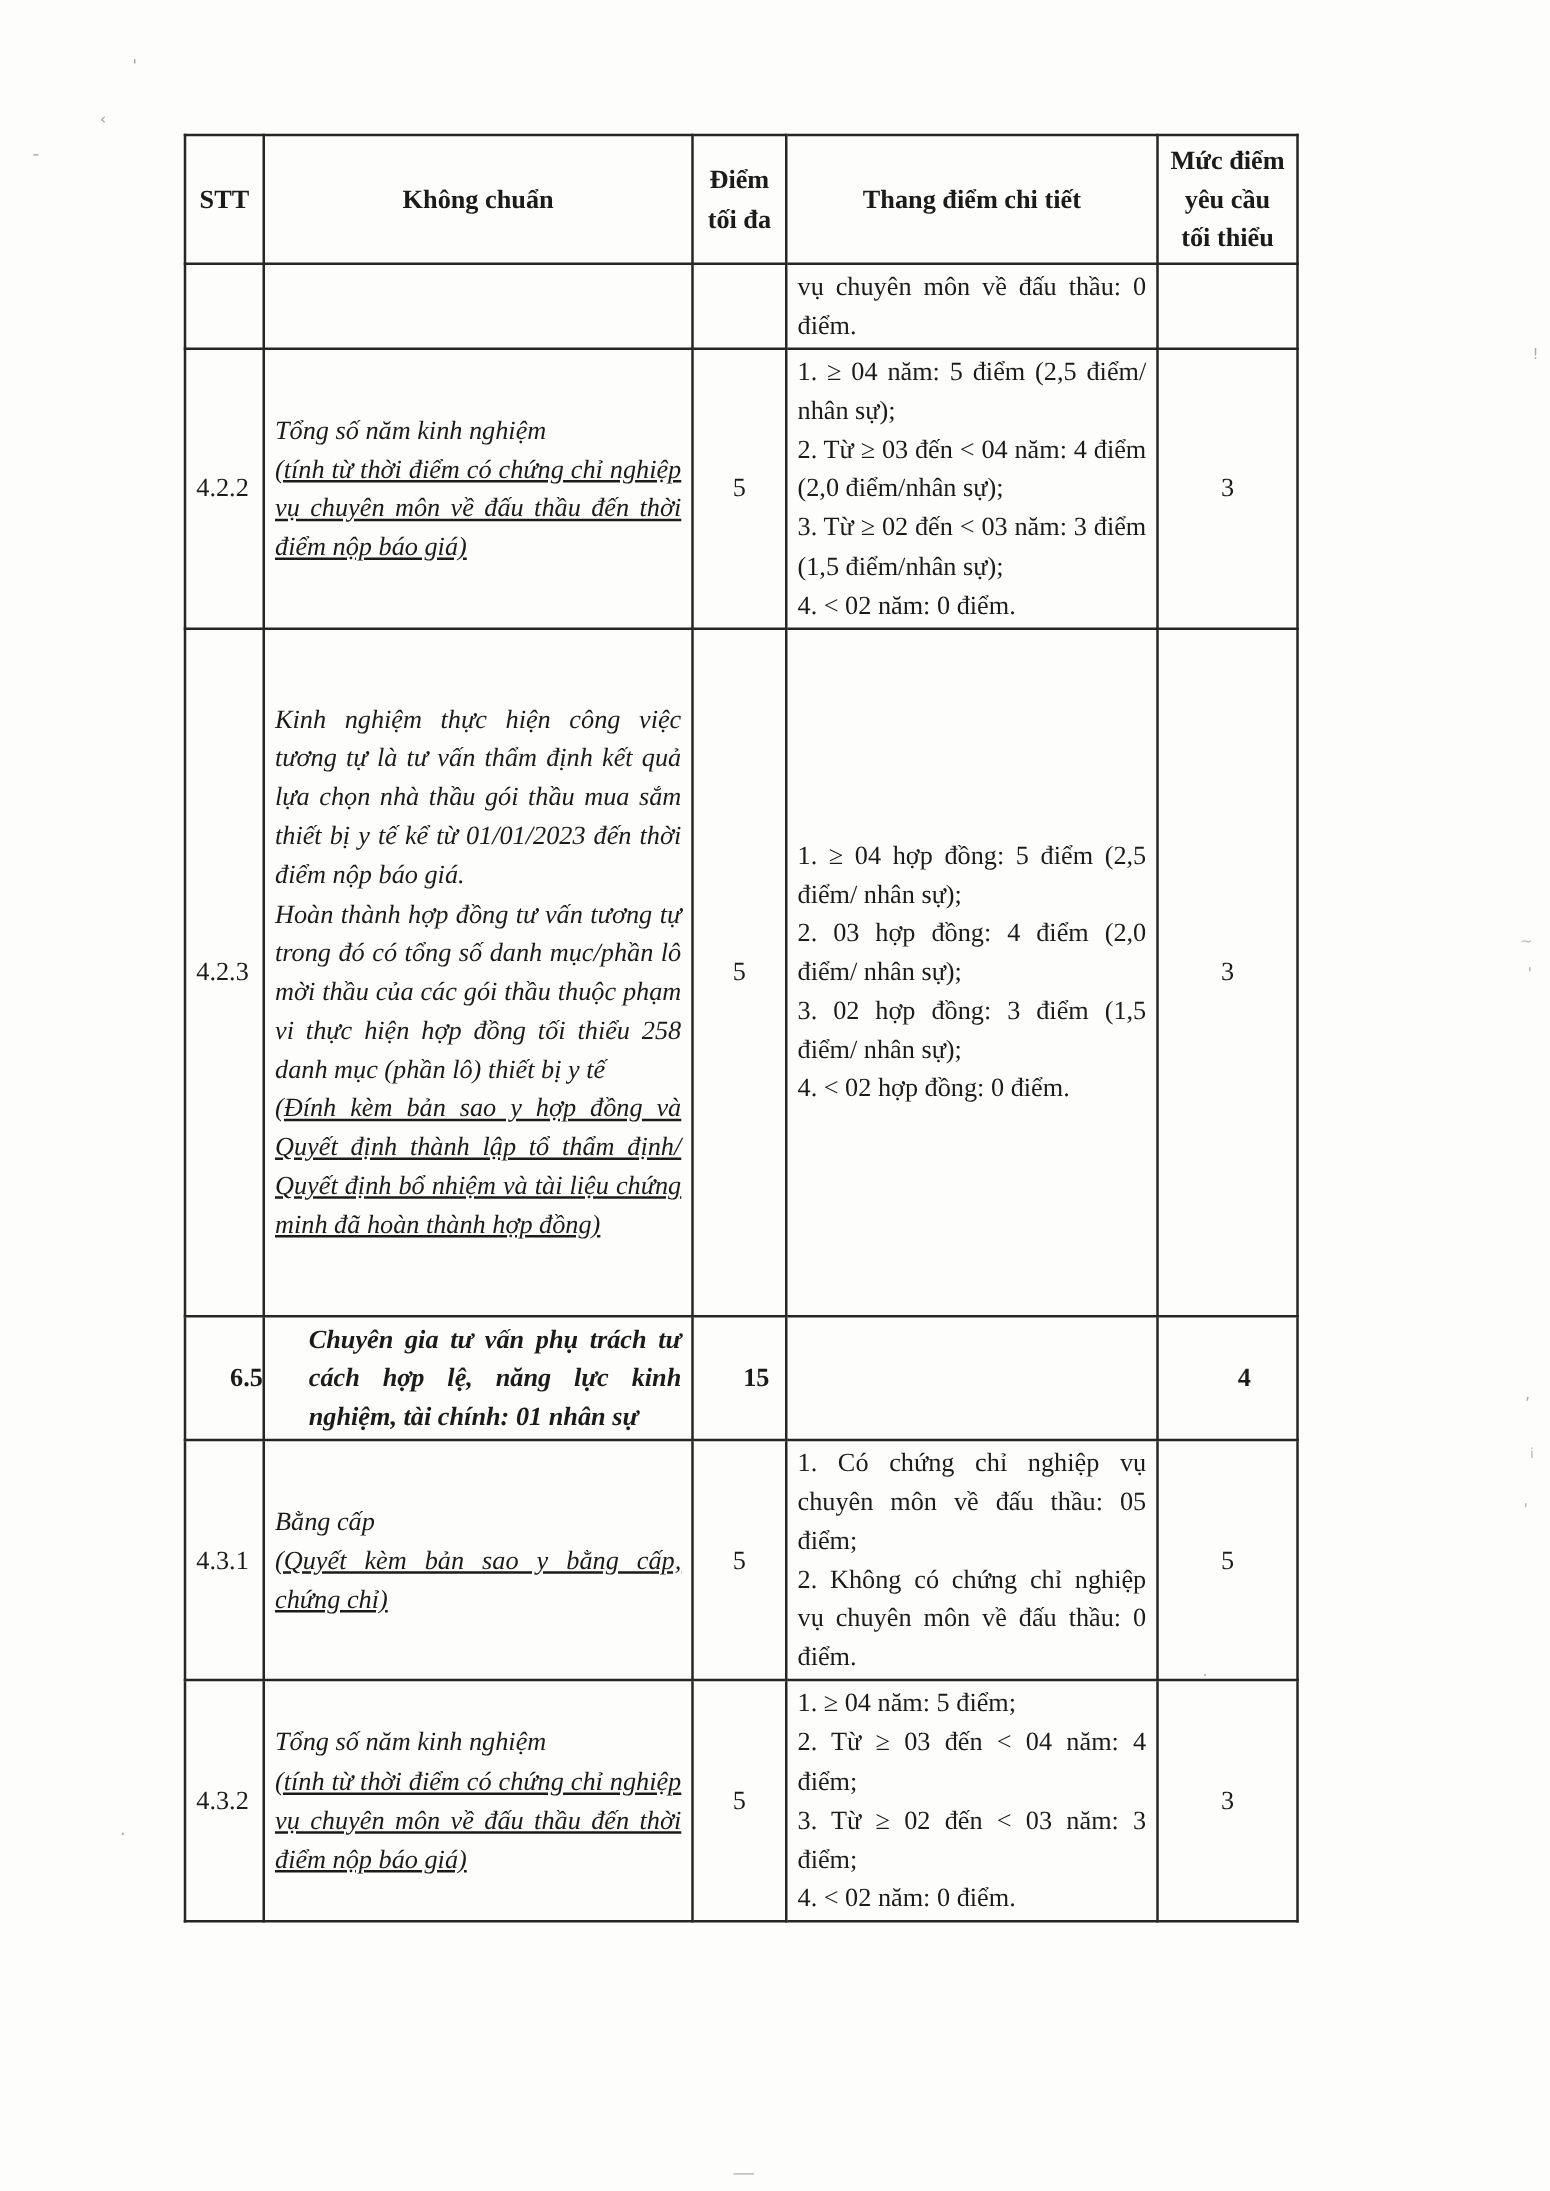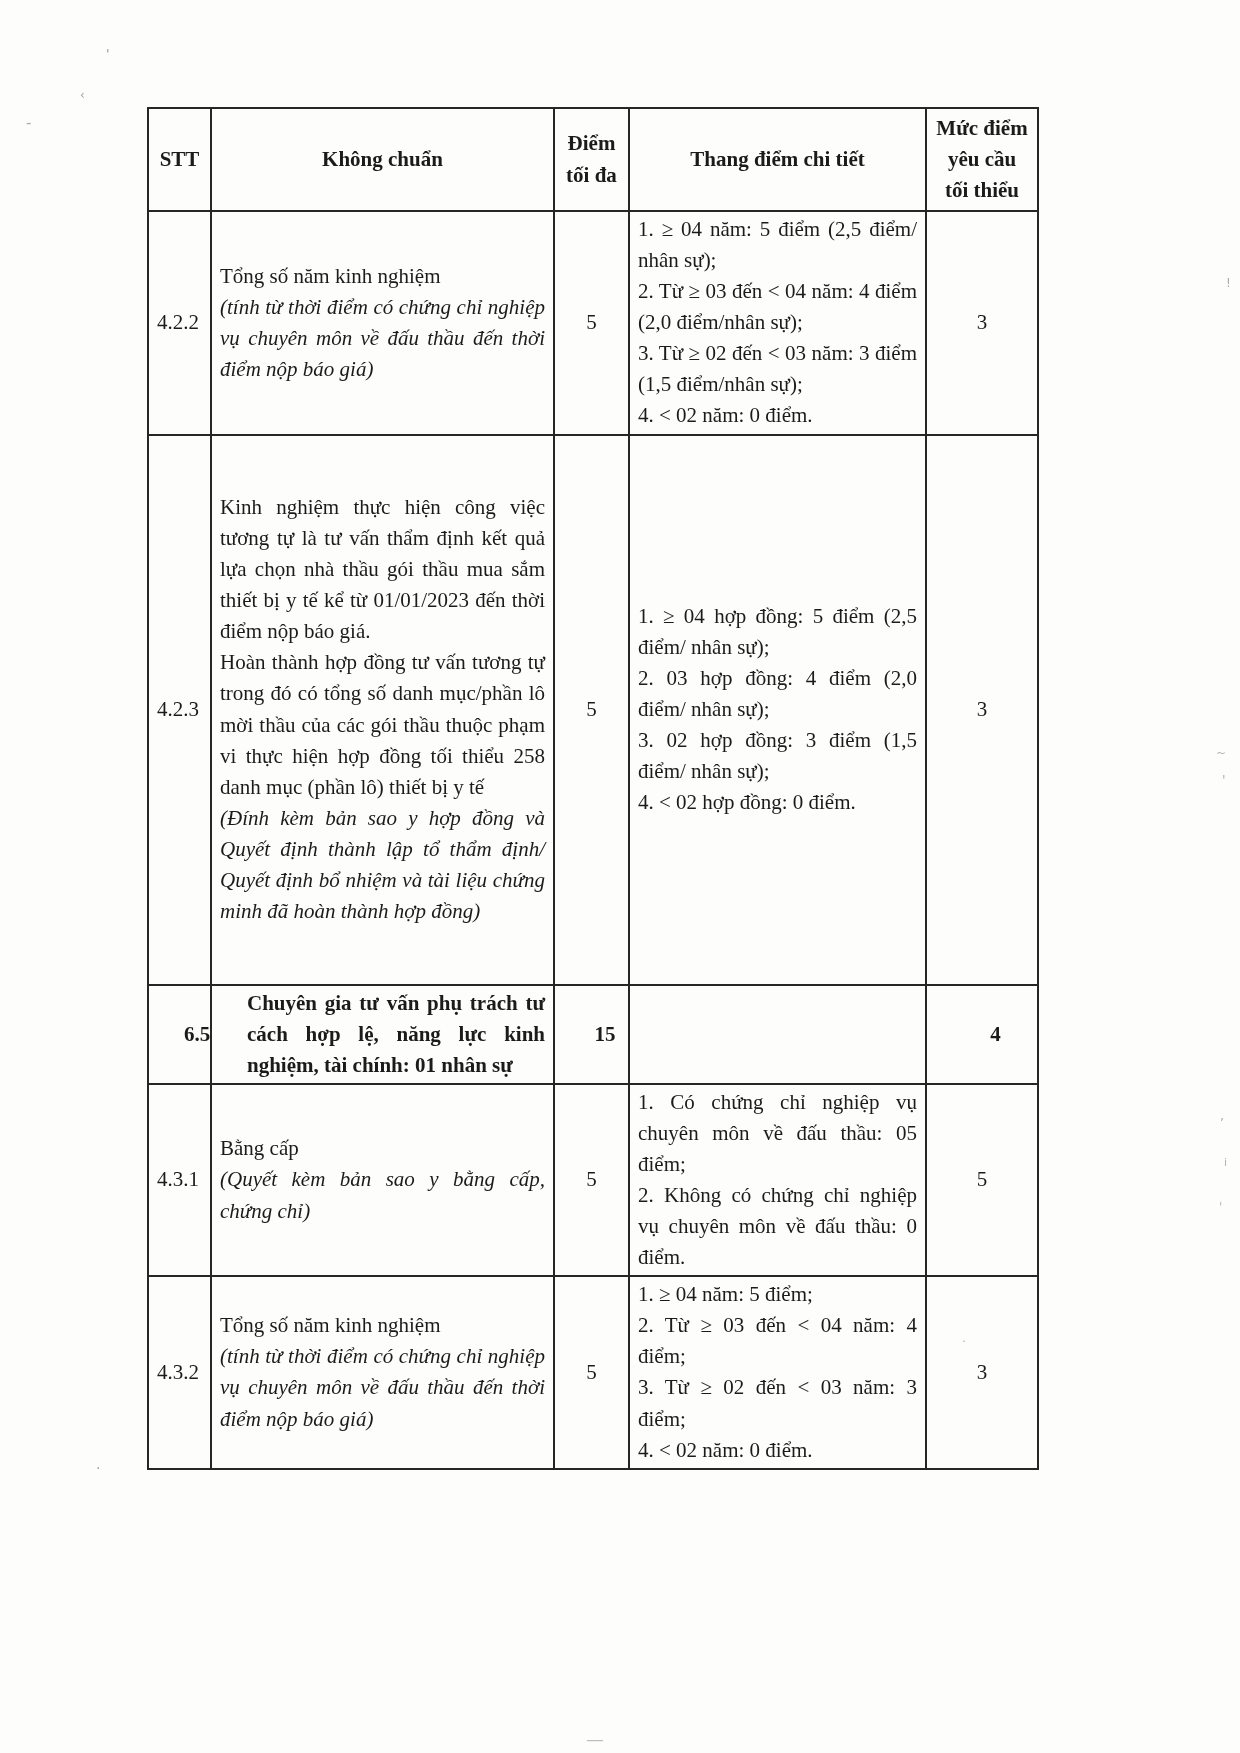--- a/index.html
+++ b/index.html
@@ -35,22 +35,22 @@
   }
   table.score th{
     text-align:center;
     font-weight:bold;
     white-space:pre-line;
   }
   .cell-stt{}
   .cell-max,.cell-min{text-align:center;}
   .cell-crit{text-align:justify;}
   .cell-detail{text-align:justify;white-space:pre-line;padding-left:10px;}
-  .crit-main{white-space:pre-line;}
-  .crit-note{font-style:italic;white-space:pre-line;}
+  .crit-main{white-space:pre-line;font-style:italic;}
+  .crit-note{font-style:italic;white-space:pre-line;text-decoration:underline;}
   tr.bold-row td{font-weight:bold;padding-left:35px;}
   tr.r-head{height:103px;}
   tr.r0{height:67px;}
   tr.r0 td{vertical-align:top;}
   tr.r1{height:186px;}
   tr.r2{height:550px;}
   tr.r3{height:97px;}
   tr.r4{height:182px;}
   tr.r5{height:186px;}
   .artifact{
@@ -78,20 +78,29 @@
         <th>STT</th>
         <th>Không chuẩn</th>
         <th>Điểm
 tối đa</th>
         <th>Thang điểm chi tiết</th>
         <th>Mức điểm
 yêu cầu
 tối thiểu</th>
       </tr>
 
+      <tr class="r0">
+        <td class="cell-stt"></td>
+        <td class="cell-crit">
+          <div class="crit-main"></div>
+        </td>
+        <td class="cell-max"></td>
+        <td class="cell-detail">vụ chuyên môn về đấu thầu: 0 điểm.</td>
+        <td class="cell-min"></td>
+      </tr>
 
       <tr class="r1">
         <td class="cell-stt">4.2.2</td>
         <td class="cell-crit">
           <div class="crit-main">Tổng số năm kinh nghiệm</div>
           <div class="crit-note">(tính từ thời điểm có chứng chỉ nghiệp vụ chuyên môn về đấu thầu đến thời điểm nộp báo giá)</div>
         </td>
         <td class="cell-max">5</td>
         <td class="cell-detail">1. ≥ 04 năm: 5 điểm (2,5 điểm/ nhân sự);
 2. Từ ≥ 03 đến &lt; 04 năm: 4 điểm (2,0 điểm/nhân sự);

